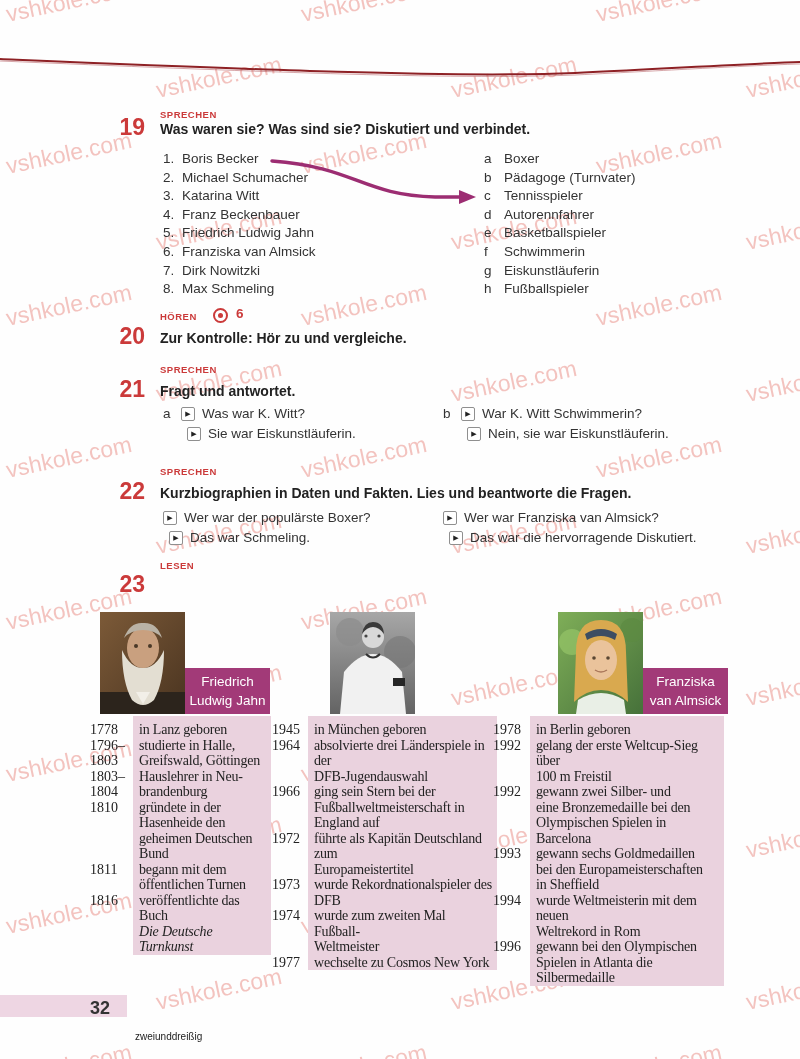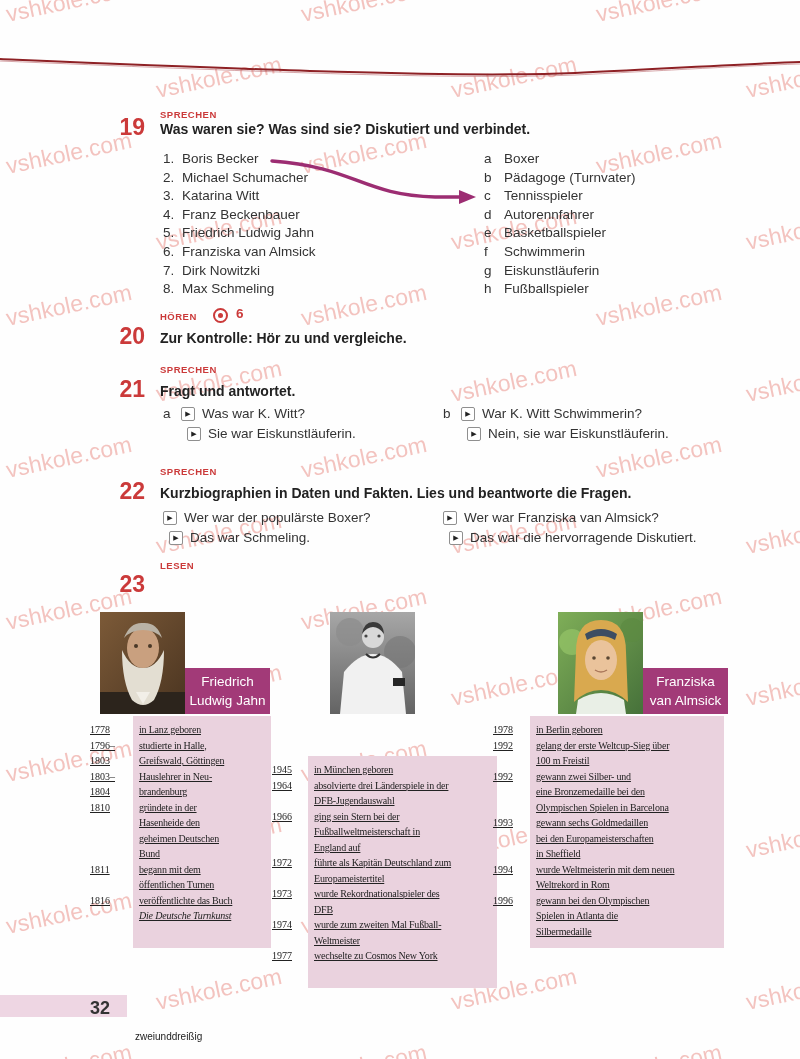--- a/index.html
+++ b/index.html
@@ -50,21 +50,21 @@
     color:#222; margin-right:7px; flex:none; margin-top:1px; background:#fff;
   }
   
   .photo { position:absolute; width:85px; height:102px; overflow:hidden; }
   .plate {
     position:absolute; background:#a23a78; color:#fff; text-align:center;
     font-size:13.5px; line-height:19px; padding-top:4px; box-sizing:border-box;
   }
   .bio-grid {
     position:absolute; display:grid; font-family:"Liberation Serif", serif;
-    font-size:10px; line-height:15.5px; color:#222;text-decoration:underline;
+    font-size:14px; line-height:15.5px; color:#222;
   }
   .bio-grid .yr { white-space:pre-line; }
   .bio-grid .tx {
     background:#ead2de; padding-left:6px; padding-right:4px;
     white-space:pre-line; letter-spacing:-0.2px;
   }
   .bio-grid .italic { font-style:italic; white-space:pre-line; }
   
   .footer-bar { position:absolute; left:0; top:995px; width:127px; height:22px; background:#eed6e3; }
   .page-num {
@@ -325,21 +325,21 @@
       <circle cx="70" cy="40" r="16" fill="#777777" opacity="0.6"></circle>
       <circle cx="43" cy="25" r="11" fill="#d8d8d8"></circle>
       <path d="M32,22 Q34,10 43,10 Q53,10 54,22 Q49,15 43,15 Q37,15 32,22" fill="#3a3a3a"></path>
       <path d="M14,60 Q28,42 43,42 Q58,42 72,60 L76,102 L10,102 Z" fill="#f1f1f1"></path>
       <path d="M36,42 Q43,49 50,42" stroke="#333" stroke-width="2" fill="none"></path>
       <rect x="63" y="66" width="12" height="8" fill="#262626"></rect>
       <circle cx="36" cy="24" r="1.6" fill="#444"></circle>
       <circle cx="49" cy="24" r="1.6" fill="#444"></circle>
     </svg>
   </div>
-  <div class="bio-grid" style="left:272px; top:756px; width:196px; height:232px; grid-template-columns:36px 189px; grid-template-rows:6px repeat(7,auto) 1fr">
+  <div class="bio-grid" style="left:272px; top:716px; width:196px; height:232px; grid-template-columns:36px 189px; grid-template-rows:6px repeat(7,auto) 1fr">
     <div class="yr"></div>
       <div class="tx"></div>
     <div class="yr">1945</div>
       <div class="tx">in München geboren</div>
     <div class="yr">1964</div>
       <div class="tx">absolvierte drei Länderspiele in der
 DFB-Jugendauswahl</div>
     <div class="yr">1966</div>
       <div class="tx">ging sein Stern bei der
 Fußballweltmeisterschaft in

